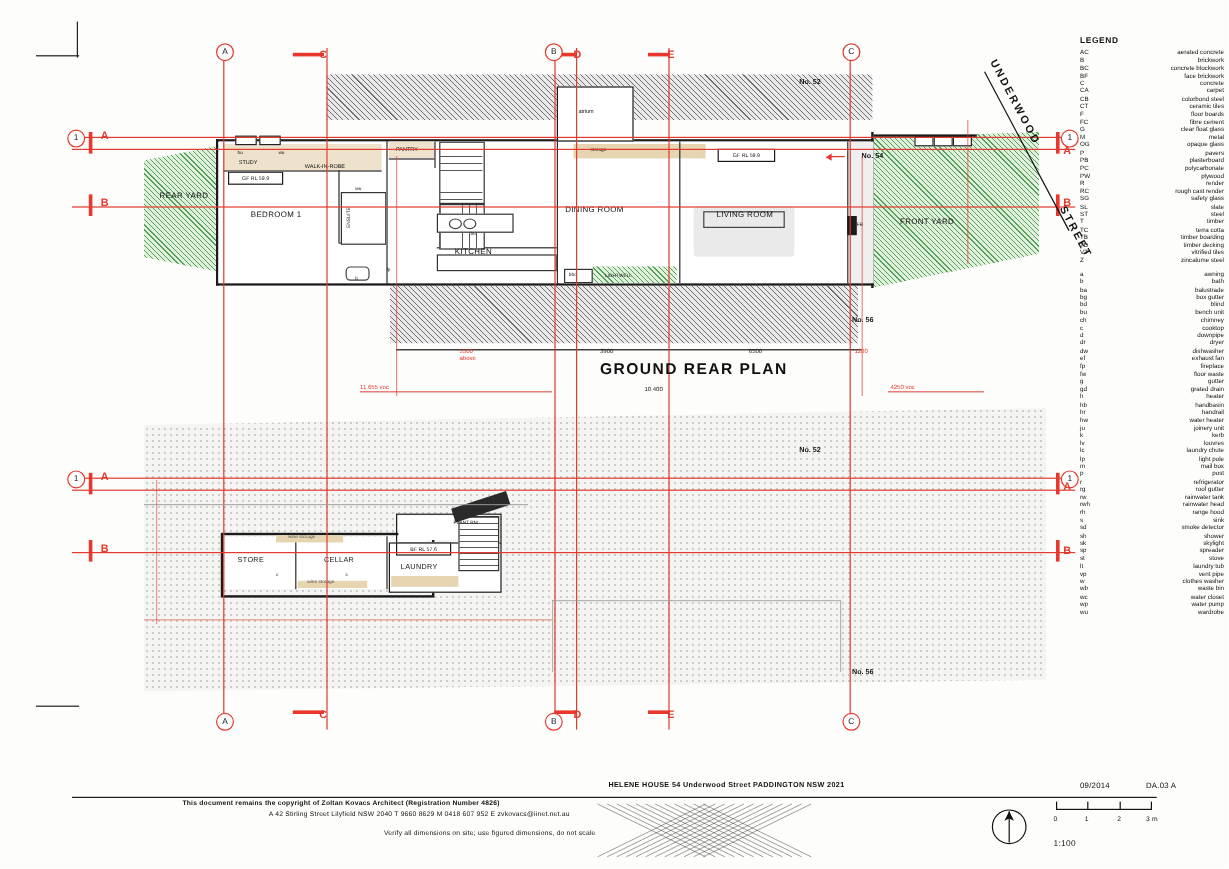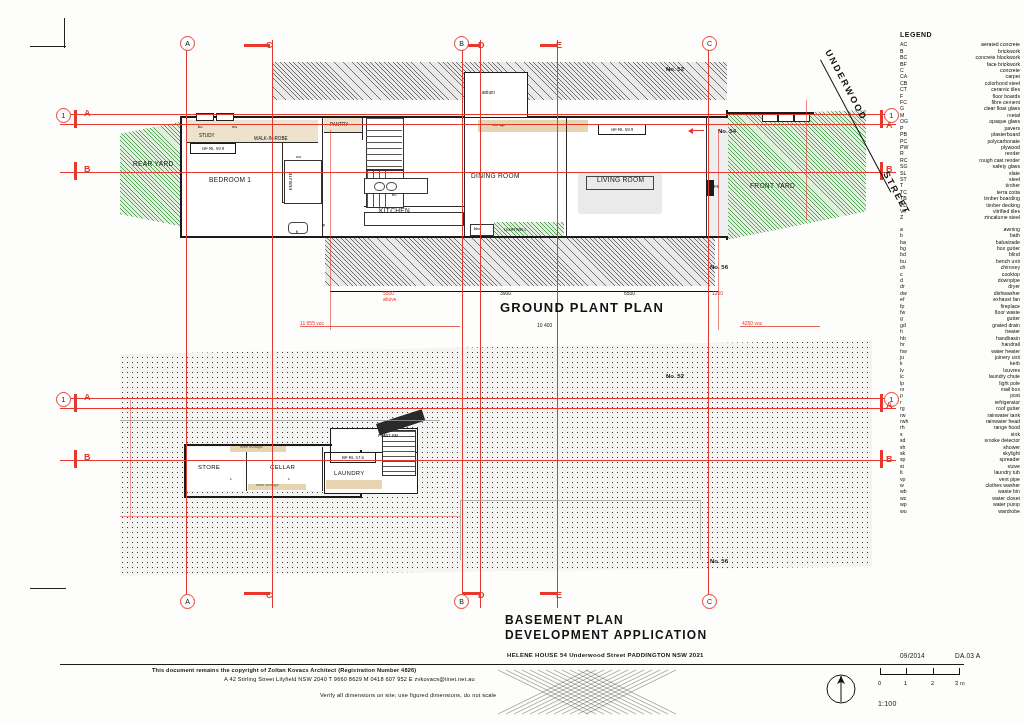--- a/index.html
+++ b/index.html
@@ -604,25 +604,21 @@
   <div class="lbl red" style="left:886px;top:164px;font-size:9px;font-weight:bold;">B</div>
 
   <div class="circ" style="left:884px;top:392px;">1</div>
   <div class="lbl red" style="left:886px;top:400px;font-size:9px;font-weight:bold;">A</div>
   <div class="lbl red" style="left:886px;top:454px;font-size:9px;font-weight:bold;">B</div>
 
   <div class="rotlbl" style="left:832px;top:48px;transform:rotate(62deg);font-weight:bold;">UNDERWOOD</div>
   <div class="rotlbl" style="left:890px;top:170px;transform:rotate(62deg);font-weight:bold;">STREET</div>
   <div class="blackline" style="left:820px;top:60px;width:1.2px;height:150px;transform:rotate(-28deg);transform-origin:0 0;"></div>
 
-  <div class="title" id="gf-title">GROUND PLANT PLAN</div>
-  <div class="title" id="bs-title">
-    <span>BASEMENT PLAN</span><br>
-    <span>DEVELOPMENT APPLICATION</span>
-  </div>
+  <div class="title" id="gf-title">GROUND REAR PLAN</div>
   <div class="f1" style="left:507px;top:652px;font-size:6px;font-weight:bold;letter-spacing:.3px;">HELENE HOUSE 54 Underwood Street PADDINGTON NSW 2021</div>
 
   <div class="hrule" style="left:60px;top:664px;width:904px;"></div>
 
   <div class="f1" style="left:152px;top:667px;font-weight:bold;">This document remains the copyright of  Zoltan  Kovacs  Architect  (Registration Number  4826)</div>
   <div class="f1" style="left:224px;top:676px;">A 42 Stirling Street  Lilyfield NSW 2040  T 9660 8629  M 0418 607 952  E zvkovacs@iinet.net.au</div>
   <div class="f1" style="left:320px;top:692px;">Verify all dimensions on site; use figured dimensions, do not scale</div>
 
   <div class="f1" style="left:900px;top:652px;font-size:6.5px;">09/2014</div>
   <div class="f1" style="left:955px;top:652px;font-size:6.5px;">DA.03 A</div>

